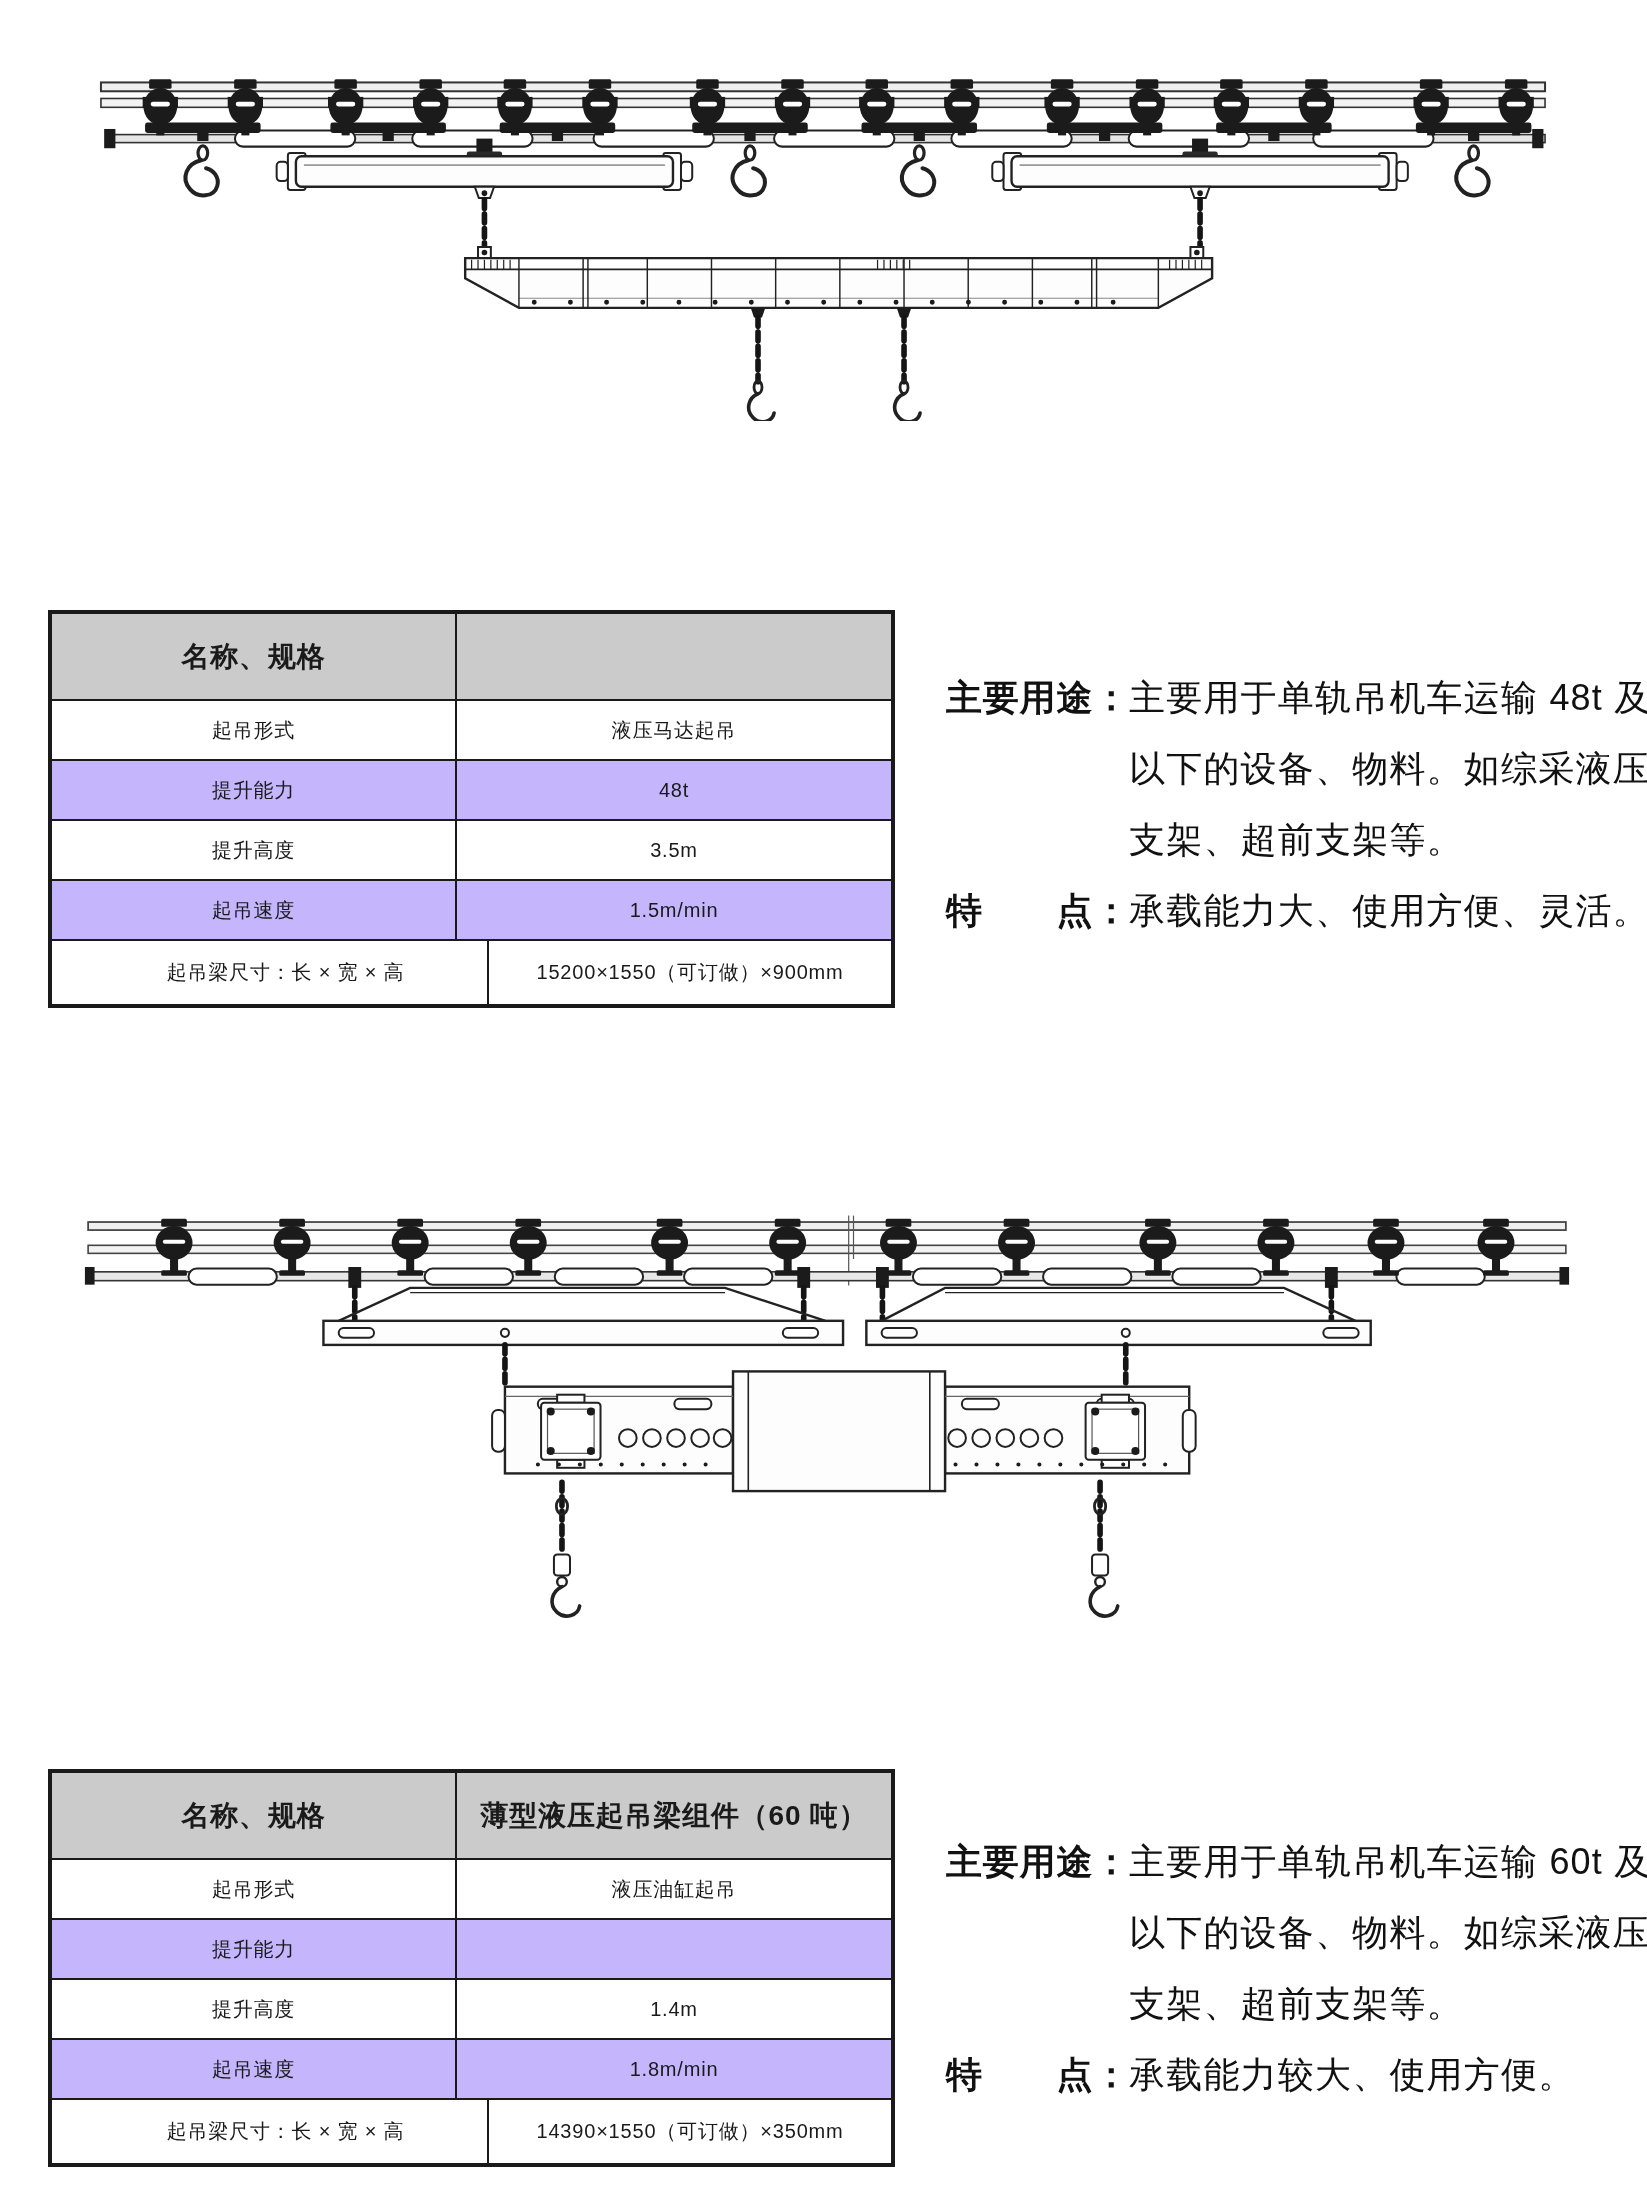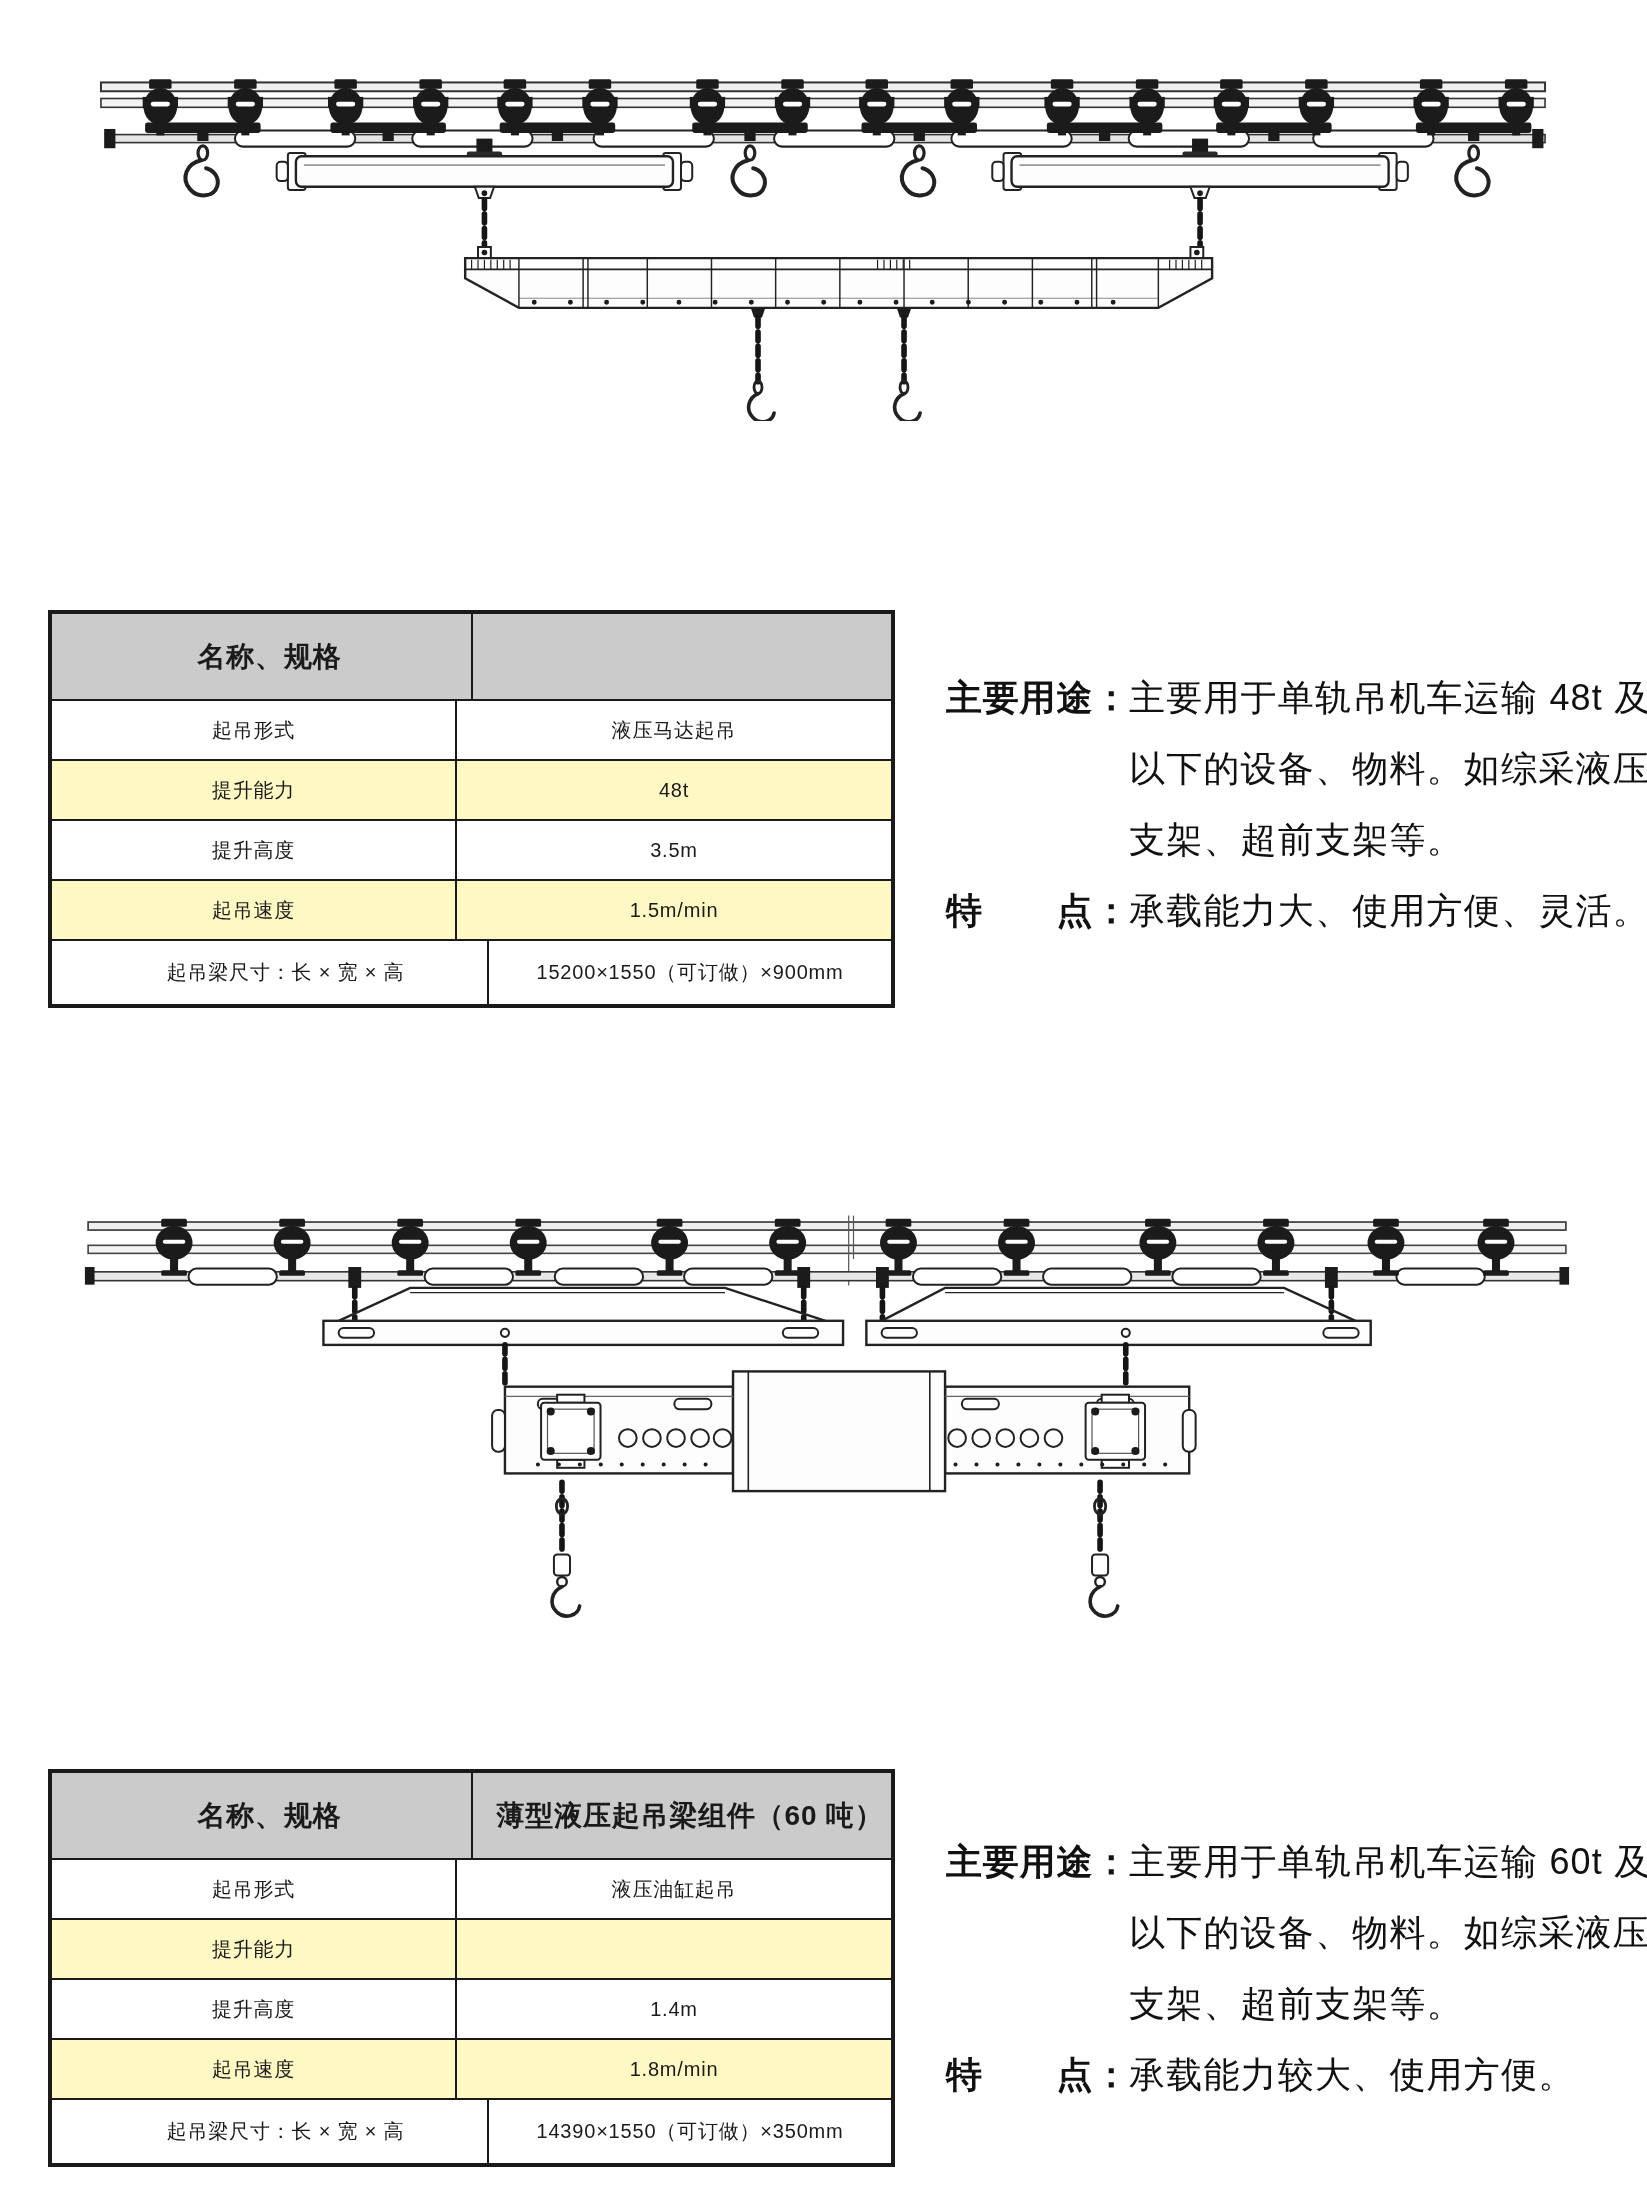--- a/index.html
+++ b/index.html
@@ -15,26 +15,26 @@
   .ol{fill:#fdfdfd;stroke:#222;stroke-width:3;}
   .ol2{fill:#ffffff;stroke:#222;stroke-width:2.5;}
   .dk{fill:#1b1b1b;stroke:none;}
   .ln{stroke:#222;fill:none;}
   
   .spec-table{
     position:absolute;left:48px;width:839px;border:4px solid #1a1a1a;background:#fff;
   }
   .tr{display:flex;height:58px;border-top:2.4px solid #1a1a1a;background:#ffffff;}
   .tr:first-child{border-top:none;height:85px;background:#cbcbcb;}
-  .tr:nth-child(3),.tr:nth-child(5){background:#fef9c3;}
+  .tr:nth-child(3),.tr:nth-child(5){background:#c4b5fd;}
   .tr:last-child{height:63px;padding-left:32px;}
   .td{display:flex;align-items:center;justify-content:center;font-size:20px;letter-spacing:0.8px;}
   .c1{width:403px;border-right:2.4px solid #1a1a1a;flex:none;}
   .c2{flex:1;}
-  .tr:first-child .td{font-weight:bold;font-size:28px;margin-left:16px;}
+  .tr:first-child .td{font-weight:bold;font-size:28px;}
   
   .notes{position:absolute;left:946px;width:747px;font-size:36px;color:#111;}
   .note-row{display:flex;align-items:flex-start;}
   .note-label{font-weight:bold;width:183px;flex:none;line-height:71px;white-space:pre;letter-spacing:0.8px;}
   .note-body{line-height:71px;letter-spacing:1.2px;}
 </style>
 </head>
 <body>
 
 <div class="page">

